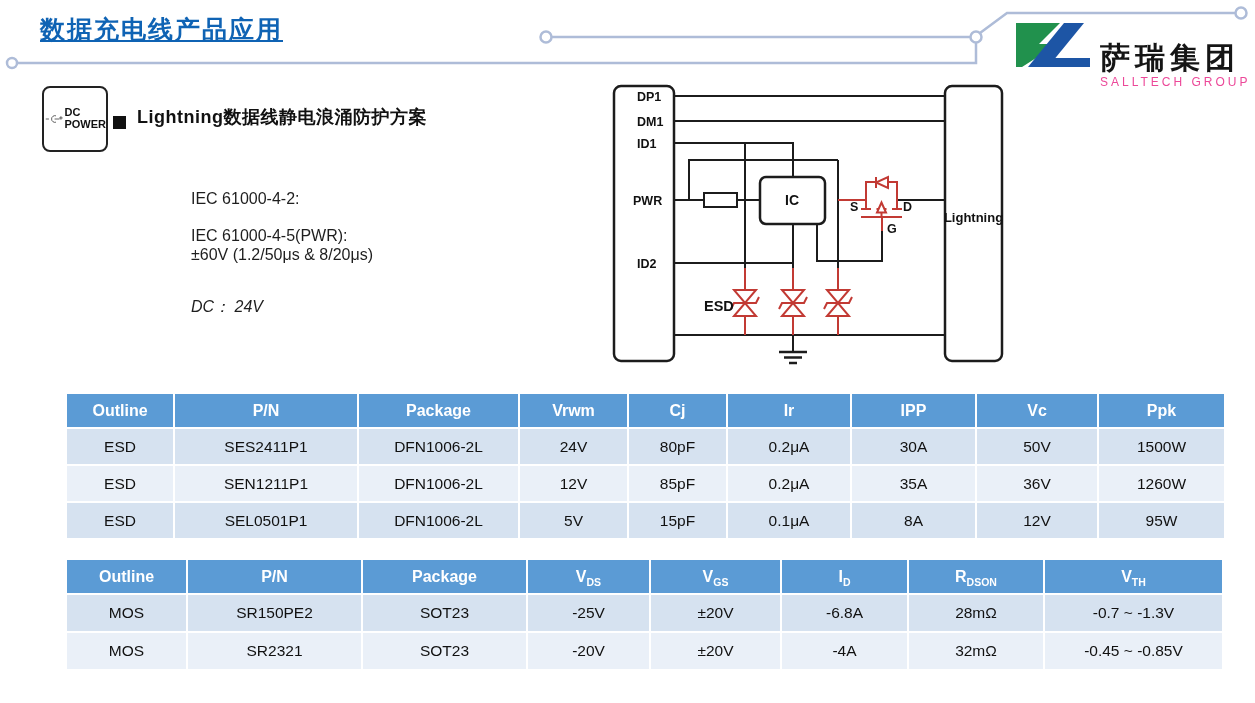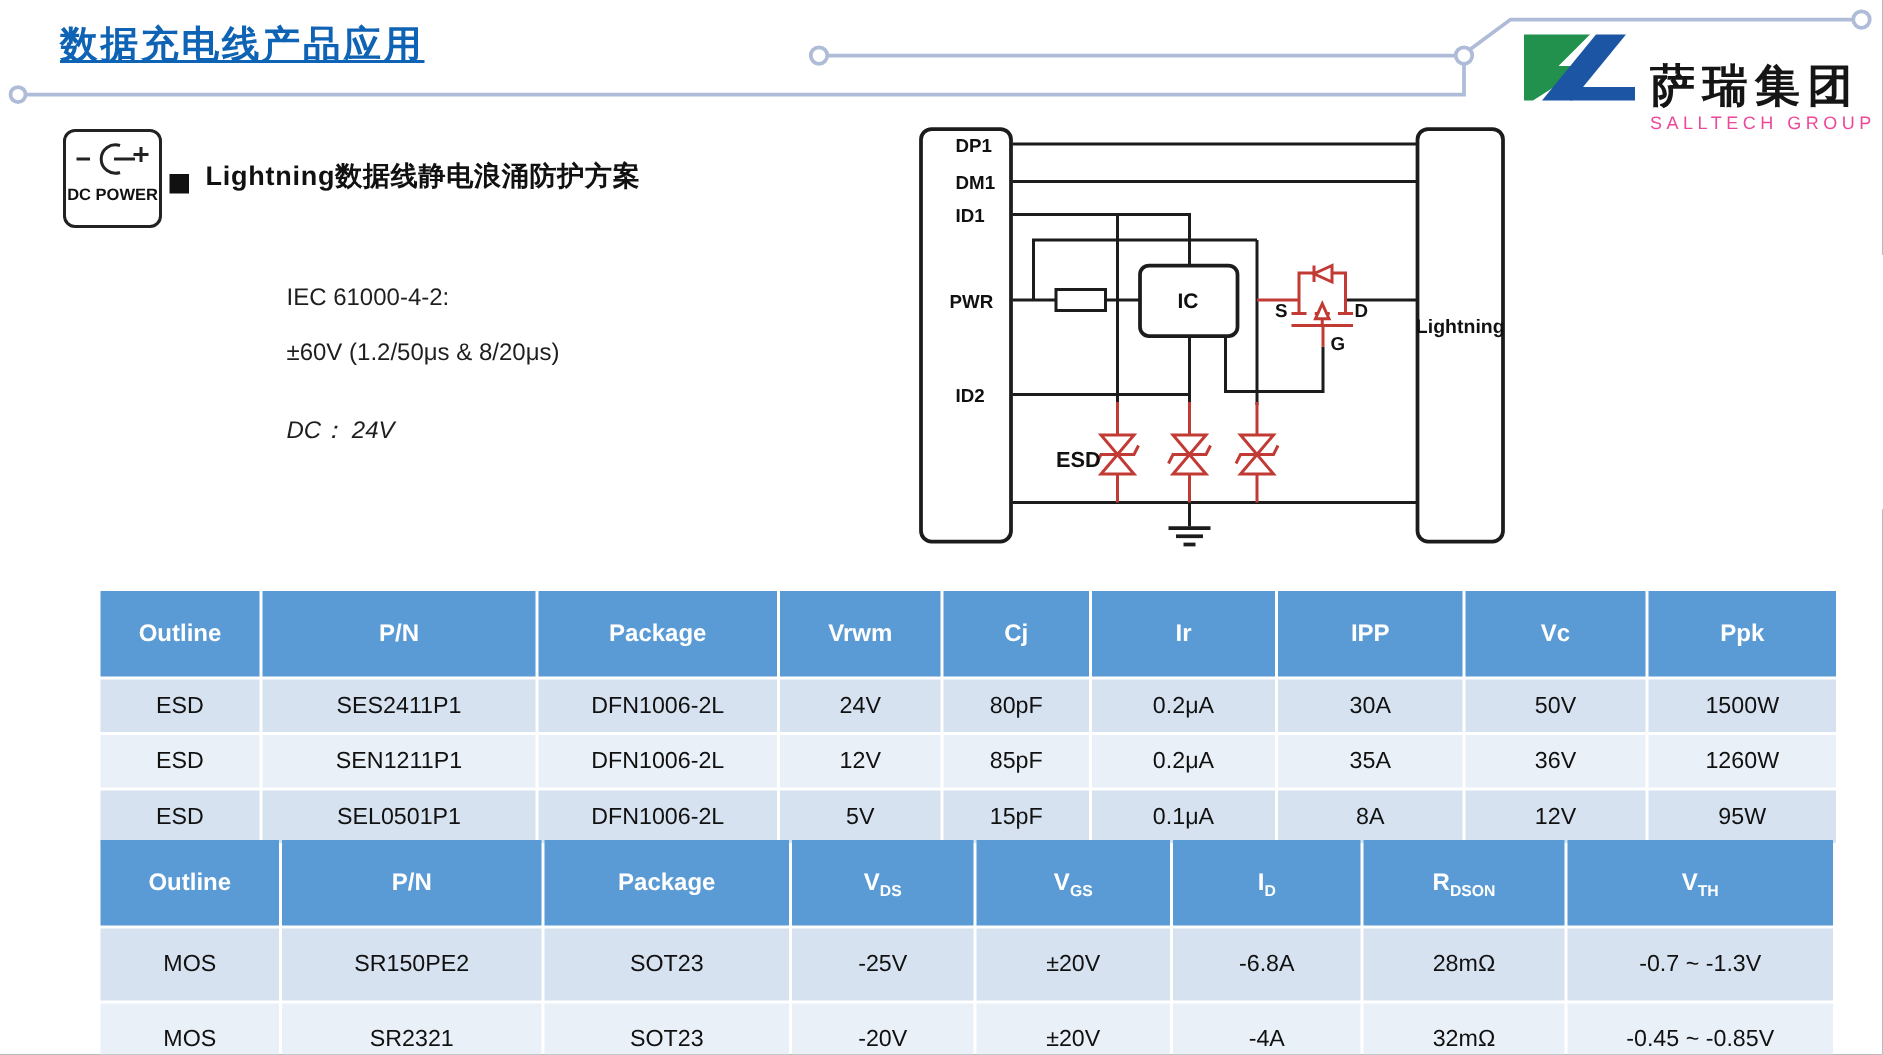--- a/index.html
+++ b/index.html
@@ -11,41 +11,41 @@
   .title{position:absolute;left:40px;top:13px;font-size:25px;font-weight:bold;
          color:#0f63b4;letter-spacing:2px;text-decoration:underline;}
   .traces{position:absolute;left:0;top:0;}
   .logo{position:absolute;left:1014px;top:20px;display:flex;align-items:flex-start;}
   .logo-text{margin-left:10px;margin-top:22px;}
   .logo-cn{font-size:30px;font-weight:bold;color:#151515;letter-spacing:5px;line-height:32px;}
   .logo-en{font-size:12px;color:#ec4899;letter-spacing:3px;margin-top:1px;}
   
   .dc-badge{position:absolute;left:42px;top:86px;width:62px;height:62px;
             border:2px solid #222;border-radius:8px;background:#fff;
-            display:flex;flex-direction:column;justify-content:flex-start;align-items:center;}
+            display:flex;flex-direction:row;justify-content:flex-start;align-items:center;}
   .dc-badge-label{font-size:11px;font-weight:bold;color:#111;margin-bottom:3px;letter-spacing:0;}
   
   .heading{position:absolute;left:113px;top:105px;display:flex;align-items:flex-end;}
   .bullet{width:13px;height:13px;background:#111;margin-right:11px;flex:none;}
   .heading-text{font-size:18px;font-weight:bold;letter-spacing:0.5px;}
   
   .specs{position:absolute;left:191px;top:189px;font-size:16px;color:#1e1e1e;line-height:19px;}
   .spec-group2{margin-top:18px;}
   .spec-dc{margin-top:33px;font-style:italic;}
   
   .circuit{position:absolute;left:610px;top:80px;}
   
   table{position:absolute;left:65px;border-collapse:separate;border-spacing:2px;
         table-layout:fixed;width:1145px;}
   #esd-table{top:392px;}
   #mos-table{top:558px;}
   th{background:#5b9bd5;color:#fff;font-size:16px;font-weight:bold;height:33px;
-     padding:12px;text-align:center;}
+     padding:0;text-align:center;}
   td{font-size:15.5px;color:#111;height:35px;padding:0;text-align:center;}
-  #mos-table td{height:48px;}
+  #mos-table td{height:36px;}
   tr.band-a td{background:#d6e2f0;}
   tr.band-b td{background:#eaf0f8;}
   .hsub{font-size:10.5px;position:relative;top:4px;text-align:right;}
 </style>
 </head>
 <body>
 
 <div id="slide">
 
   <svg class="traces" width="1255" height="80" viewBox="0 0 1255 80">
@@ -89,20 +89,21 @@
   <div class="heading">
     <span class="bullet"></span>
     <span class="heading-text">Lightning数据线静电浪涌防护方案</span>
   </div>
 
   <div class="specs">
     <div>
       <div>IEC 61000-4-2:</div>
     </div>
     <div class="spec-group2">
+      <div>IEC 61000-4-5(PWR):</div>
       <div>±60V (1.2/50μs &amp; 8/20μs)</div>
     </div>
     <div class="spec-dc">DC： 24V</div>
   </div>
 
   <svg class="circuit" width="400" height="292" viewBox="610 80 400 292">
 
     <rect x="614" y="86" width="60" height="275" rx="7" fill="#fff" stroke="#1c1c1c" stroke-width="2.5"></rect>
     <rect x="945" y="86" width="57" height="275" rx="7" fill="#fff" stroke="#1c1c1c" stroke-width="2.5"></rect>
 

